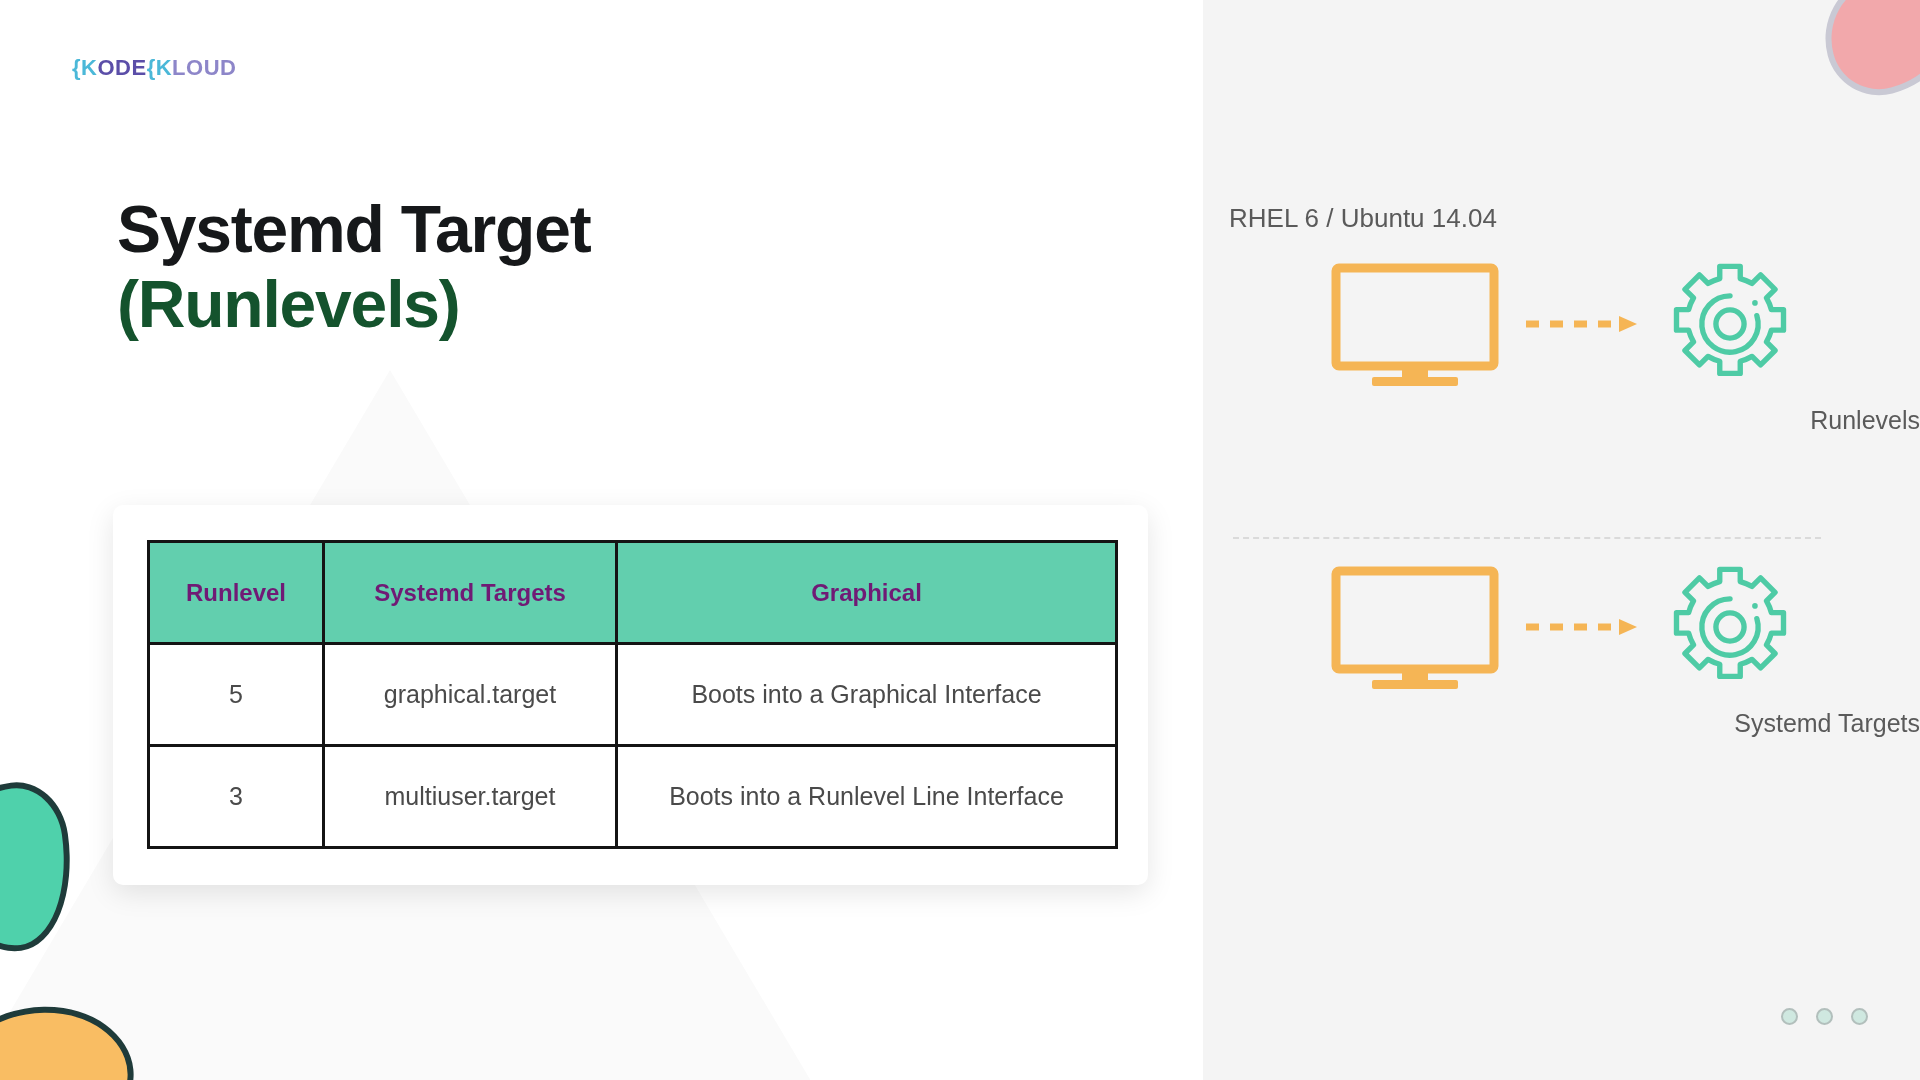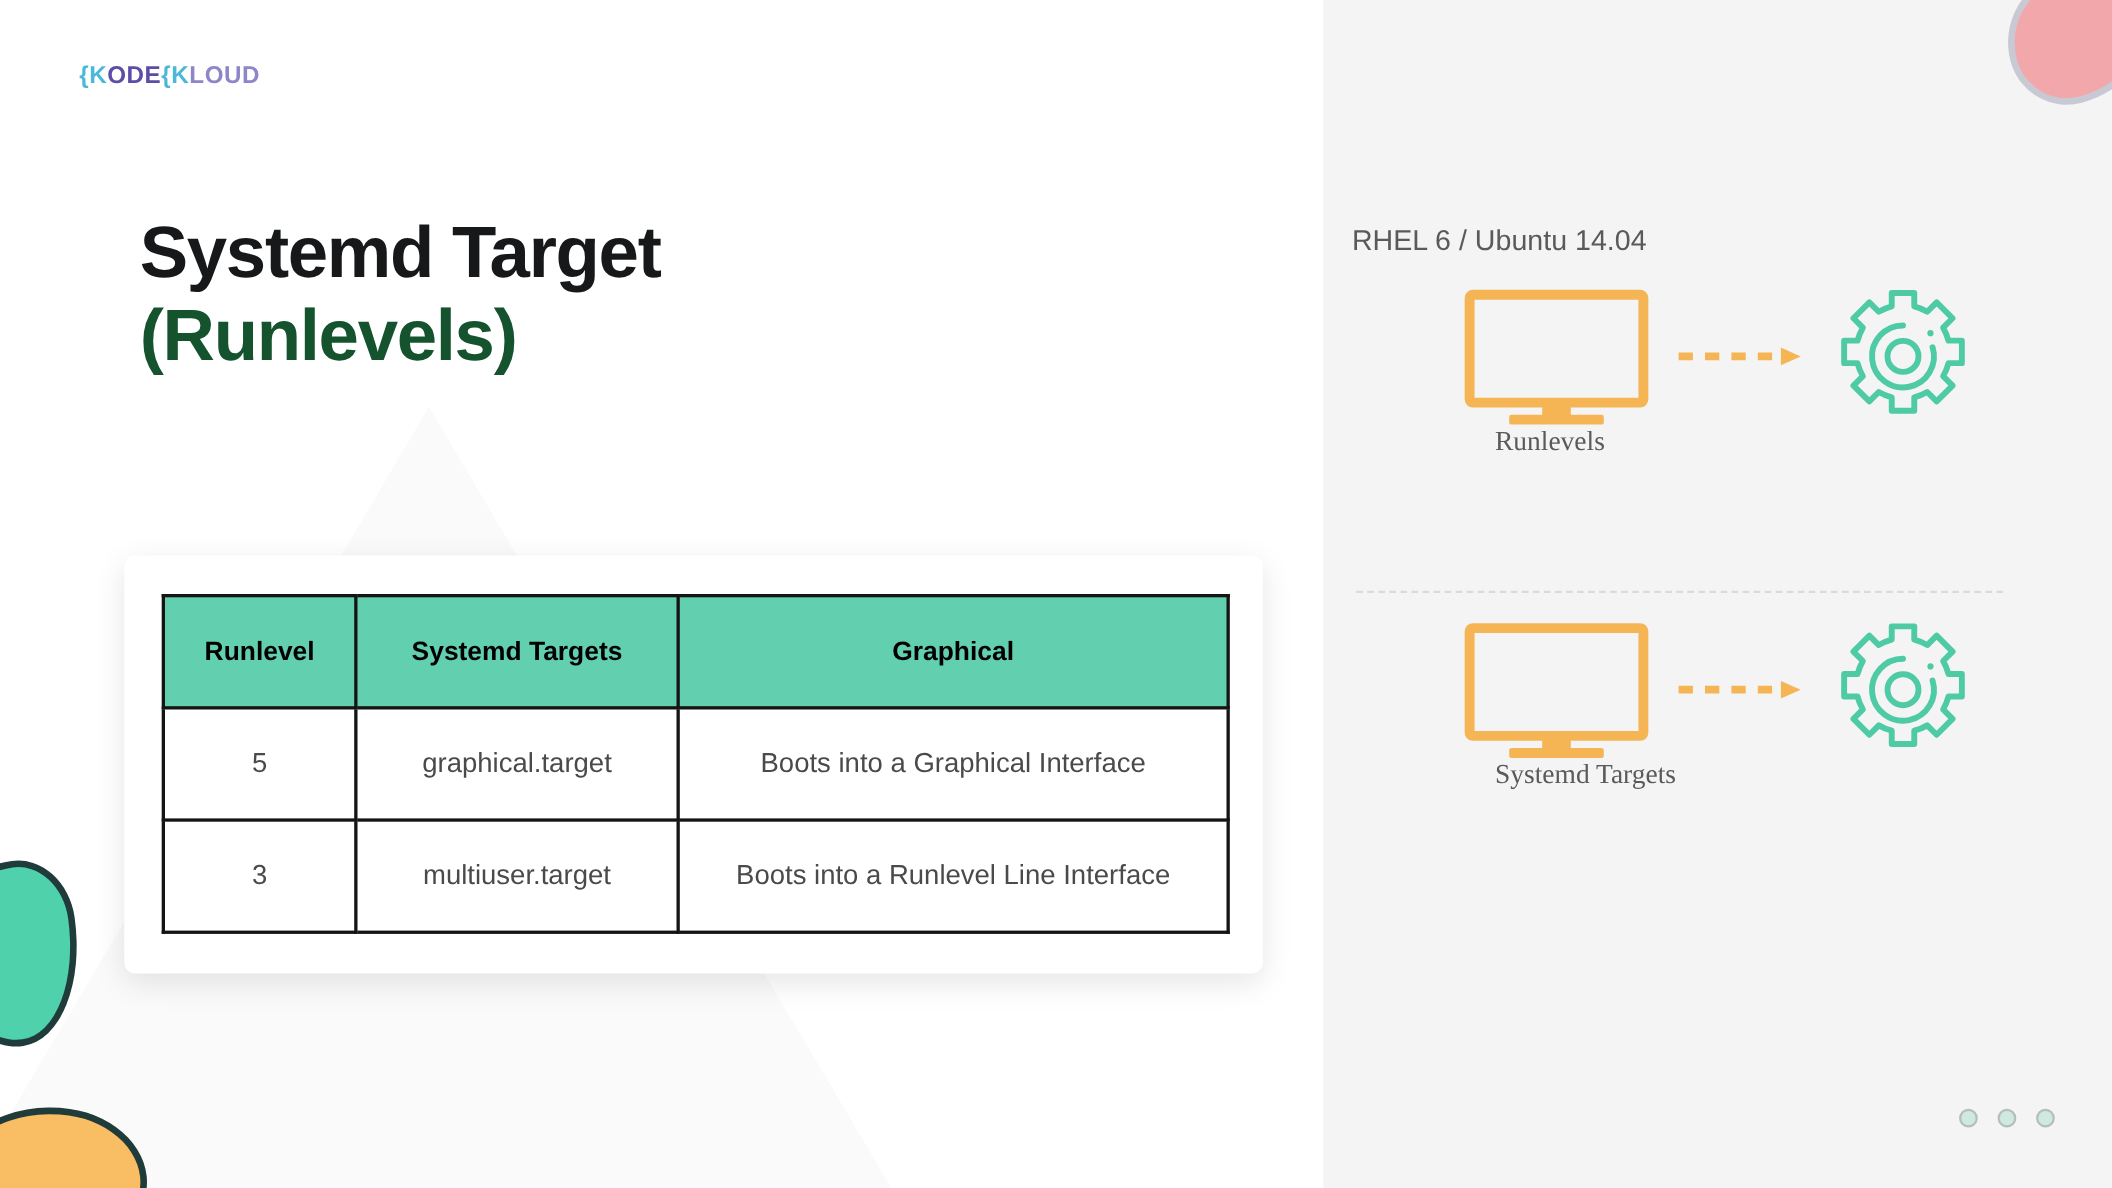--- a/index.html
+++ b/index.html
@@ -27,21 +27,21 @@
   .logo {
     position:absolute; left:72px; top:55px;
     font-size:22px; font-weight:700; letter-spacing:0.5px;
     z-index:5; white-space:nowrap;
   }
   .logo .k1 { color:#4bb8d8; }
   .logo .w1 { color:#5b4ea8; }
   .logo .k2 { color:#4bb8d8; }
   .logo .w2 { color:#8d86c9; }
 
-  .title-block { position:absolute; left:127px; top:195px; z-index:5; }
+  .title-block { position:absolute; left:117px; top:195px; z-index:5; }
   .title-line1 {
     font-size:66px; font-weight:800; color:#16181a;
     letter-spacing:-1.2px; line-height:1.05;
   }
   .title-line2 {
     font-size:66px; font-weight:800; color:#14532d;
     letter-spacing:-1.2px; line-height:1.12; margin-top:4px;
   }
 
   
@@ -60,21 +60,21 @@
     table-layout:fixed;
   }
   table.runlevel-table th, table.runlevel-table td {
     border:3px solid #141414;
     text-align:center;
     vertical-align:middle;
     height:102px;
   }
   table.runlevel-table th {
     background:#62cfae;
-    color:#000000;
+    color:#701a75;
     font-size:24px;
     font-weight:700;
   }
   table.runlevel-table td {
     background:#ffffff;
     color:#4a4a4a;
     font-size:25px;
     font-weight:400;
   }
   td.shaded { background:#ececec; }
@@ -113,22 +113,22 @@
   .rp-section { position:absolute; left:0; width:717px; }
   .rp-label {
     font-size:26px; color:#5a5a5a; font-weight:400;
     margin-left:26px;
   }
   .rp-row {
     display:flex; align-items:center; justify-content:center;
     gap:24px; margin-top:26px;
   }
   .rp-caption {
-    text-align:left; font-size:25px; color:#5a5a5a;
-    margin-left:156px;font-family:Liberation Serif, serif;
+    text-align:right; font-size:25px; color:#5a5a5a;
+    margin-top:18px; margin-left:156px;
   }
   .rp-divider {
     position:absolute; left:1233px; top:537px; width:588px; height:0;
     border-top:2px dashed #dadada;
   }
   .dots {
     position:absolute; right:52px; bottom:55px;
     display:flex; gap:18px; align-items:center;
   }
   .dot {

